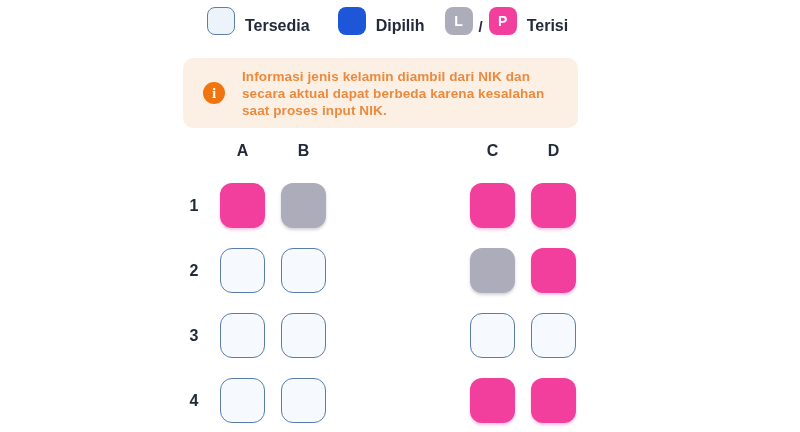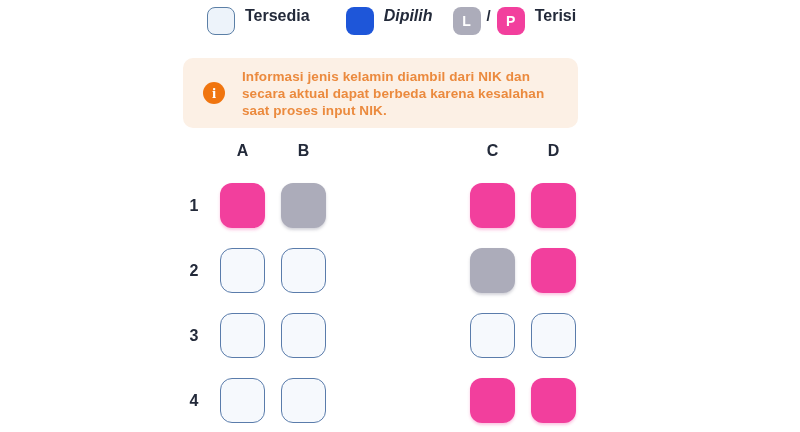--- a/index.html
+++ b/index.html
@@ -19,22 +19,22 @@
     --banner-bg:#FCF0E5;
     --banner-text:#EB8A3E;
     --banner-icon:#F0750F;
   }
 
   
   .legend{
     position:absolute;left:207px;top:6px;height:30px;
     display:flex;align-items:center;
   }
-  .legend-item{display:flex;align-items:flex-start;}
-  .legend-item--selected{margin-left:36px;font-style:italic;}
+  .legend-item{display:flex;align-items:flex-end;}
+  .legend-item--selected{margin-left:28px;}
   .legend-item--occupied{margin-left:20px;}
   .sq{
     width:28px;height:28px;border-radius:8px;box-sizing:border-box;
     display:flex;align-items:center;justify-content:center;
     color:#ffffff;font-weight:bold;font-size:14px;
   }
   .sq-available{background:#EDF3FA;border:1.5px solid #5B7FA6;}
   .sq-selected{background:var(--blue);}
   .sq-male{background:var(--gray);}
   .sq-female{background:var(--pink);}

